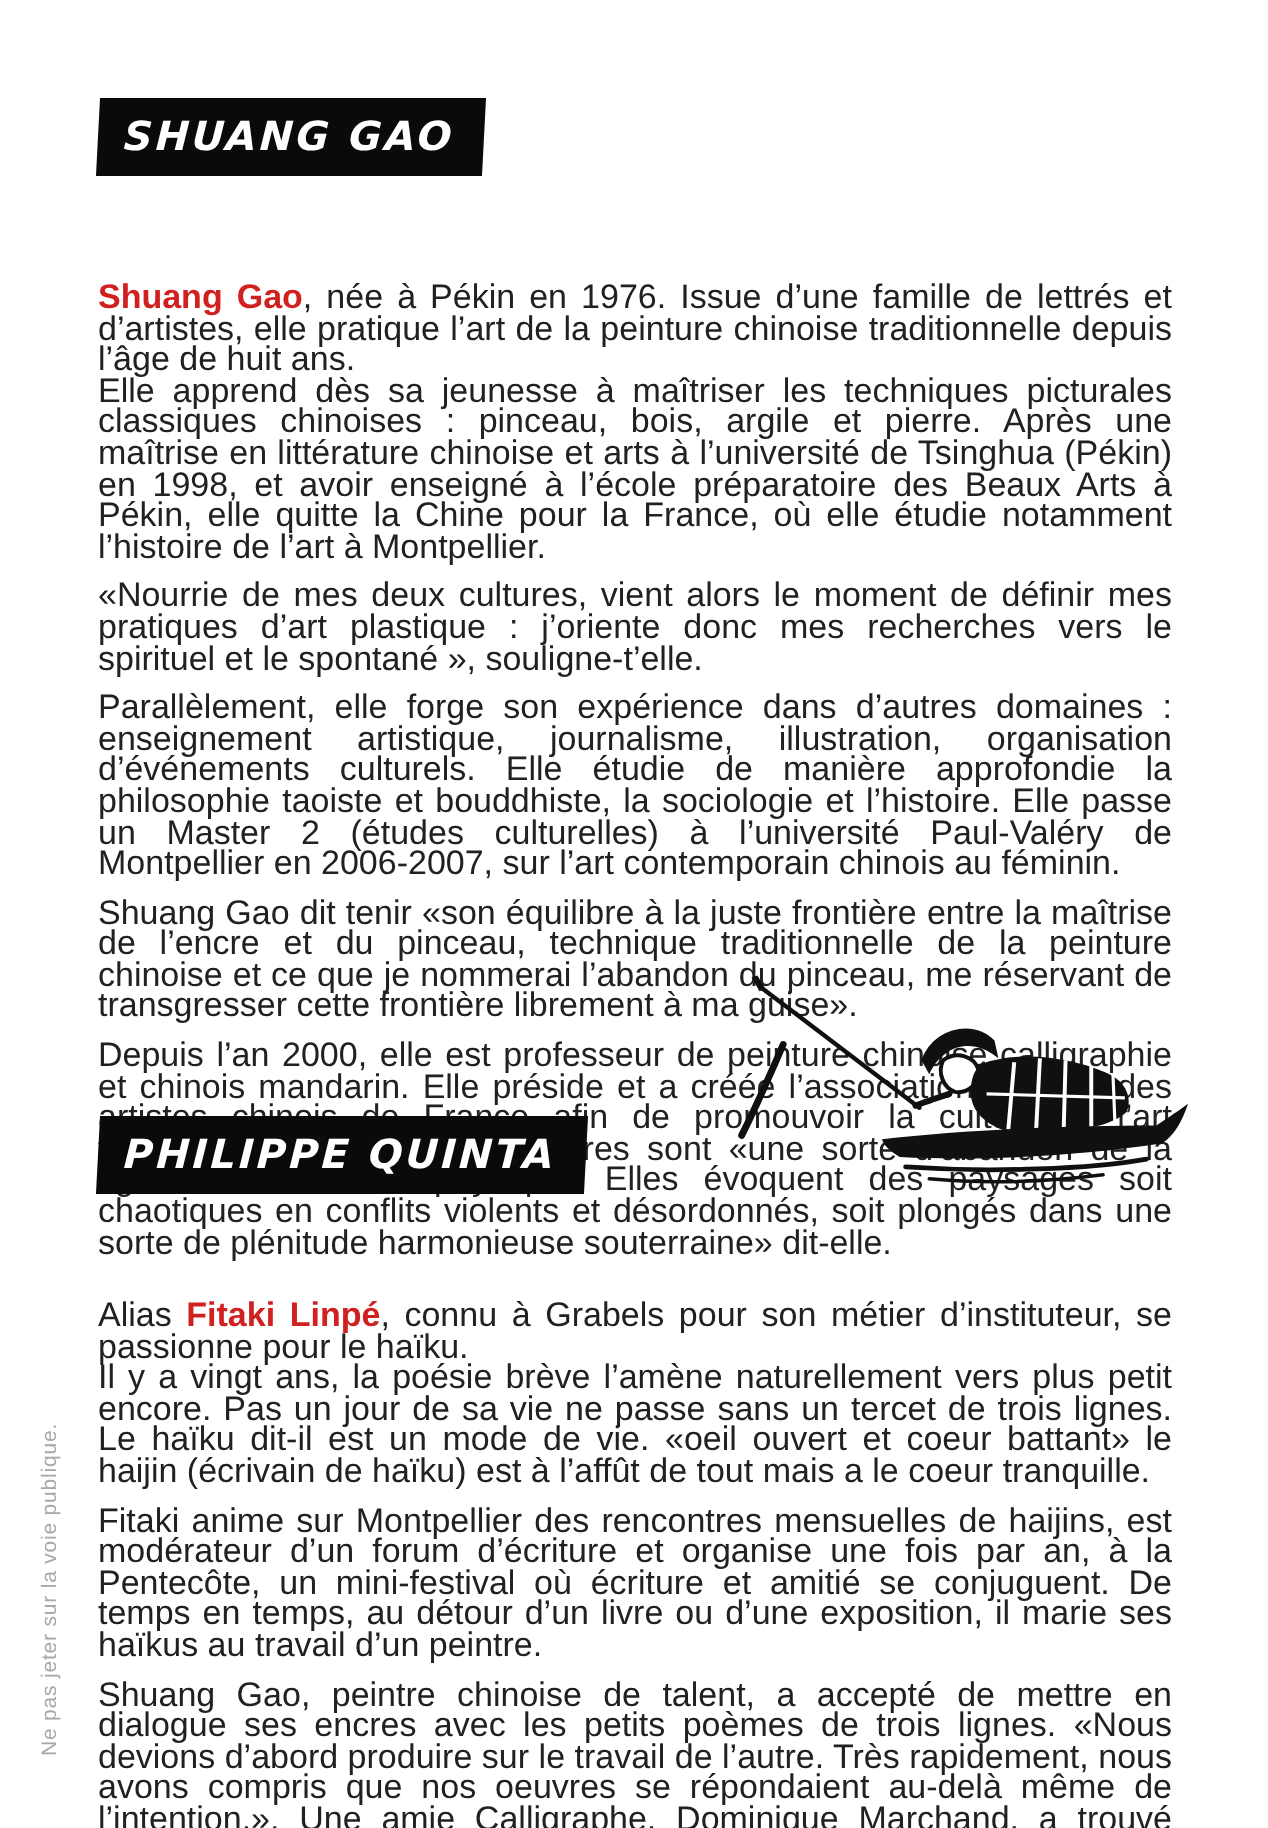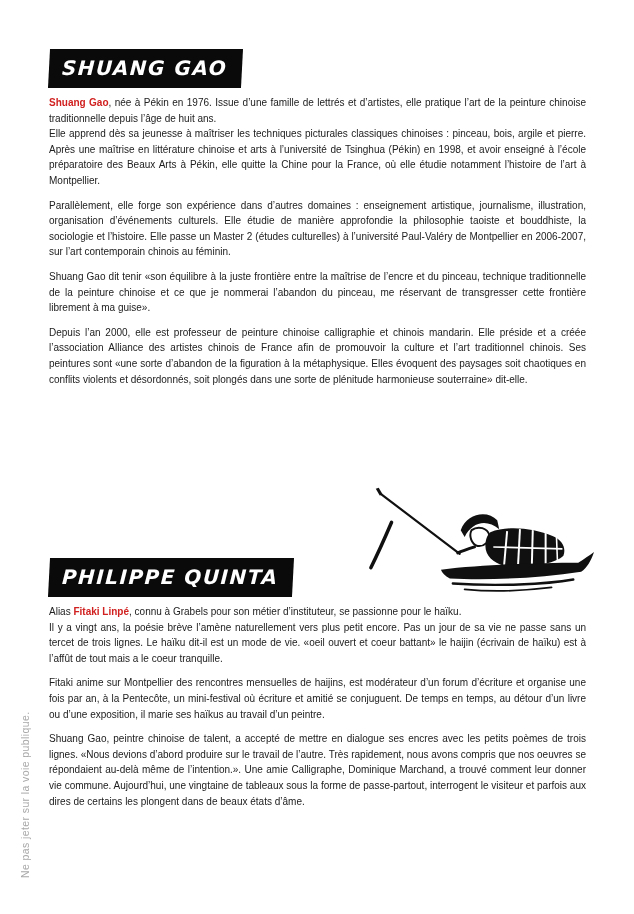--- a/index.html
+++ b/index.html
@@ -19,21 +19,21 @@
     color:#ffffff;
     font-family:"DejaVu Sans",sans-serif;
     font-weight:bold;
     font-style:italic;
     font-size:20px;
     letter-spacing:1.5px;
     padding:7px 15px 8px 13px;
     margin:0 0 7px 0;
     transform:skewX(-3deg);
   }
-  .paragraphs{font-size:10px;line-height:15.6px;color:#212121;}
+  .paragraphs{font-size:17px;line-height:15.6px;color:#212121;margin-top:46px;}
   .para{
     margin:0 0 9px 0;
     text-align:justify;
   }
   .red-name{color:#d0201f;font-weight:bold;}
   .illustration{
     position:absolute;
     left:358px;top:486px;
     width:237px;height:112px;
   }
@@ -51,20 +51,21 @@
 </style>
 </head>
 <body>
 
 <div class="page">
 
   <div class="section section-1">
     <div class="banner">SHUANG GAO</div>
     <div class="paragraphs">
         <p class="para"><span class="red-name">Shuang Gao</span><span>, née à Pékin en 1976. Issue d’une famille de lettrés et d’artistes, elle pratique l’art de la peinture chinoise traditionnelle depuis l’âge de huit ans.</span><br><span>Elle apprend dès sa jeunesse à maîtriser les techniques picturales classiques chinoises : pinceau, bois, argile et pierre. Après une maîtrise en littérature chinoise et arts à l’université de Tsinghua (Pékin) en 1998, et avoir enseigné à l’école préparatoire des Beaux Arts à Pékin, elle quitte la Chine pour la France, où elle étudie notamment l’histoire de l’art à Montpellier.</span></p>
+        <p class="para"><span>«Nourrie de mes deux cultures, vient alors le moment de définir mes pratiques d’art plastique : j’oriente donc mes recherches vers le spirituel et le spontané », souligne-t’elle.</span></p>
         <p class="para"><span>Parallèlement, elle forge son expérience dans d’autres domaines : enseignement artistique, journalisme, illustration, organisation d’événements culturels. Elle étudie de manière approfondie la philosophie taoiste et bouddhiste, la sociologie et l’histoire. Elle passe un Master 2 (études culturelles) à l’université Paul-Valéry de Montpellier en 2006-2007, sur l’art contemporain chinois au féminin.</span></p>
         <p class="para"><span>Shuang Gao dit tenir «son équilibre à la juste frontière entre la maîtrise de l’encre et du pinceau, technique traditionnelle de la peinture chinoise et ce que je nommerai l’abandon du pinceau, me réservant de transgresser cette frontière librement à ma guise».</span></p>
         <p class="para"><span>Depuis l’an 2000, elle est professeur de peinture chinoise calligraphie et chinois mandarin. Elle préside et a créée l’association Alliance des artistes chinois de France afin de promouvoir la culture et l’art traditionnel chinois. Ses peintures sont «une sorte d’abandon de la figuration à la métaphysique. Elles évoquent des paysages soit chaotiques en conflits violents et désordonnés, soit plongés dans une sorte de plénitude harmonieuse souterraine» dit-elle.</span></p>
       </div>
   </div>
 
   <div class="illustration">
     <svg viewBox="0 0 240 112" width="237" height="112" aria-hidden="true">
 
       <path d="M22 9 L18 2 L21 1 L25 8 Z" fill="#101010"></path>

